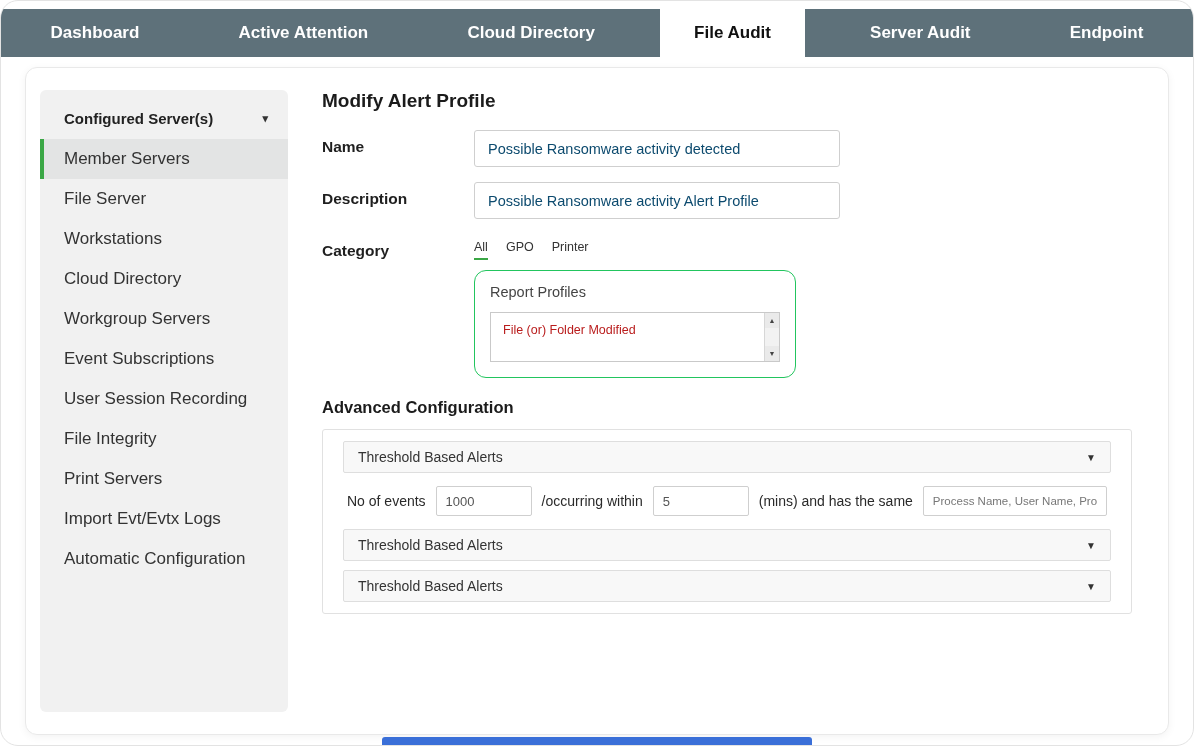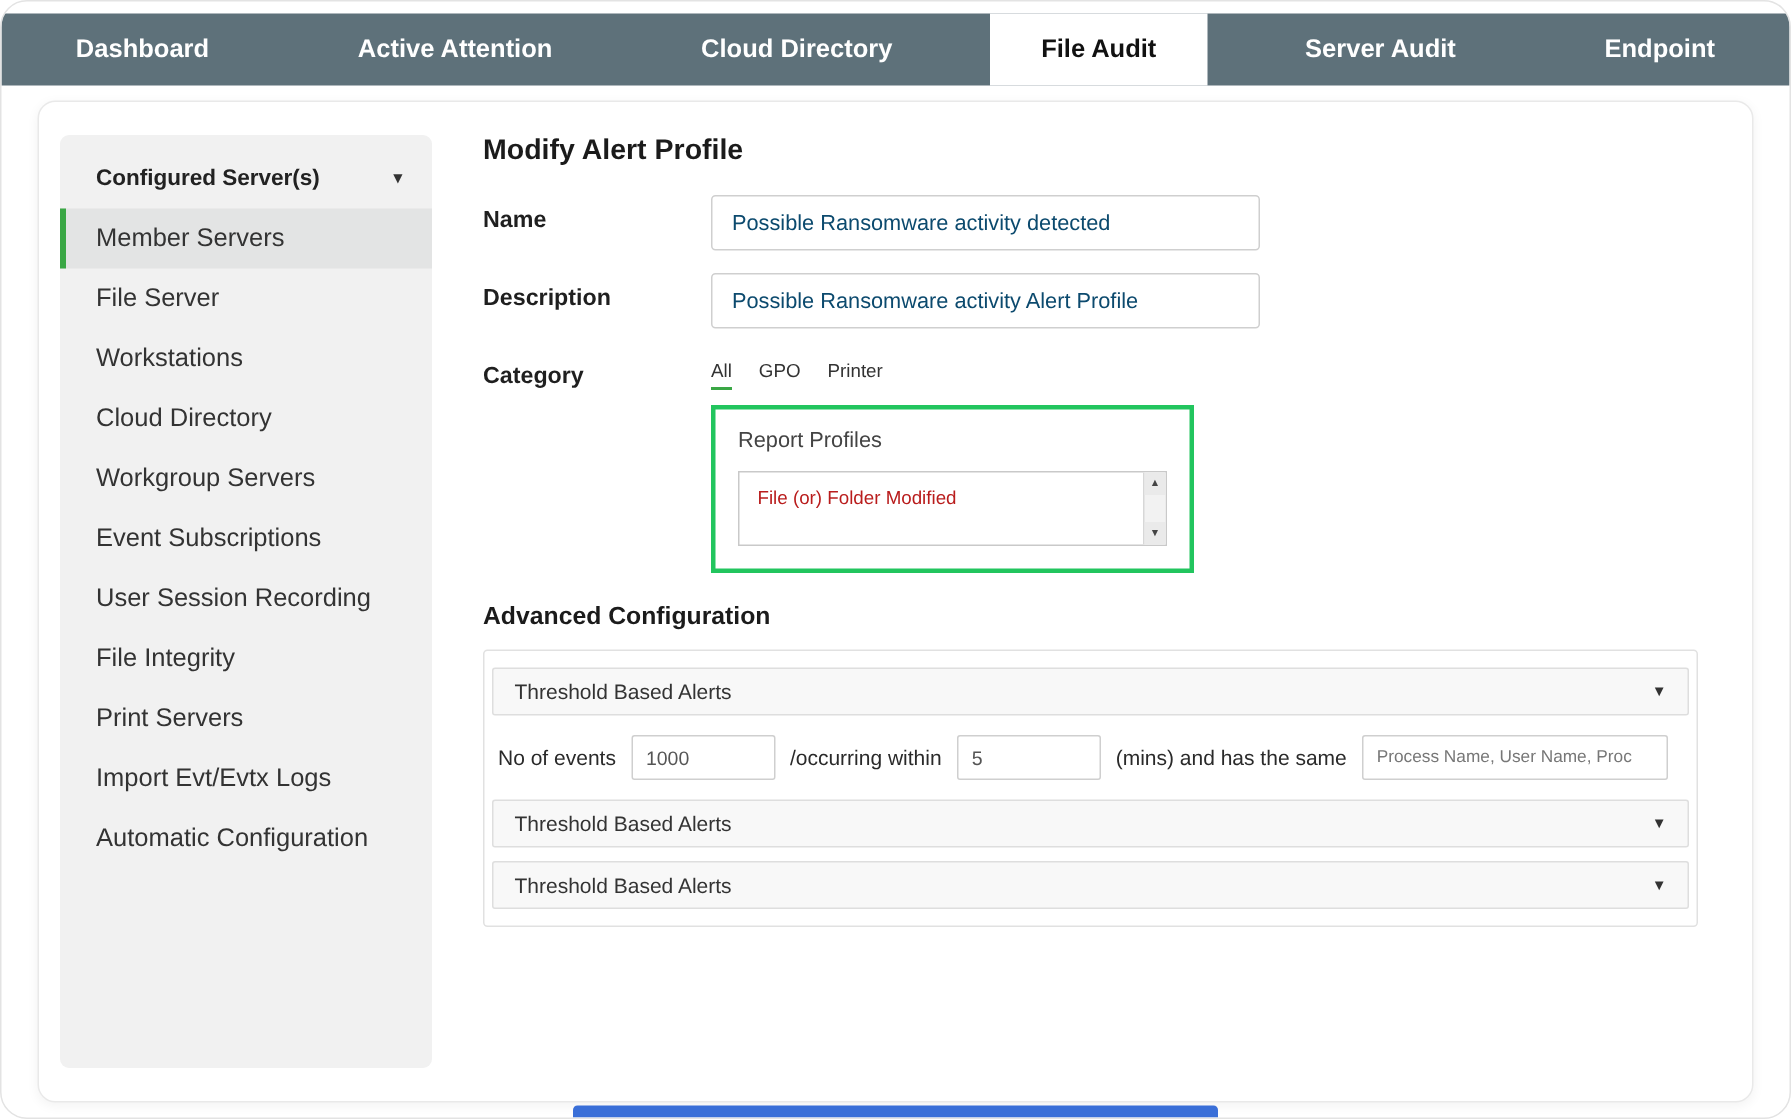--- a/index.html
+++ b/index.html
@@ -62,36 +62,36 @@
   .radio.checked::after {
     content: ""; position: absolute; left: 2.5px; top: 2.5px; width: 7px; height: 7px; border-radius: 50%; background: #2e9e44;
   }
   .radio-label { font-size: 14.5px; color: #b06a1e; }
   
   .category-col { display: flex; flex-direction: column; }
   .cat-tabs { display: flex; gap: 18px; margin-bottom: 10px; padding-top: 6px; }
   .cat-tab { font-size: 12.5px; color: #333; padding-bottom: 4px; cursor: pointer; }
   .cat-tab.active { border-bottom: 2px solid #3aa745; font-weight: 400; }
   .report-box {
-    width: 322px; border: 3px solid #22c55e; border-radius: 0; padding: 13px 15px 15px 15px; background: #fff;
+    width: 322px; border: 1px solid #22c55e; border-radius: 12px; padding: 13px 15px 15px 15px; background: #fff;
   }
   .report-box-title { font-size: 14.5px; color: #444; margin-bottom: 12px; }
   .listbox { position: relative; border: 1px solid #c9c9c9; height: 50px; background: #fff; }
   .listbox-item { font-size: 12.5px; color: #b91c1c; padding: 10px 12px; cursor: pointer; }
   .scrollbar { position: absolute; top: 0; right: 0; bottom: 0; width: 15px; background: #f2f2f2; border-left: 1px solid #d7d7d7; display: flex; flex-direction: column; justify-content: space-between; }
   .scroll-btn { height: 15px; display: flex; align-items: center; justify-content: center; font-size: 7px; color: #444; background: #eaeaea; cursor: pointer; }
   
   .alert-box {
     width: 322px; min-height: 52px; border: 1px solid #d4d4d4; border-radius: 3px;
     padding: 12px 13px; font-size: 14px; color: #8a8a8a; background: #fff;
   }
   .hint { font-size: 11.5px; color: #5f5f5f; margin: 7px 0 0 8px; }
   
   .advanced-title { font-size: 16.5px; font-weight: 700; color: #1b1b1b; margin: 20px 0 12px 0; }
-  .accordion-outer { border: 1px solid #e1e1e1; border-radius: 3px; padding: 11px 5px; }
+  .accordion-outer { border: 1px solid #e1e1e1; border-radius: 3px; padding: 11px 20px; }
   .acc-header {
     display: flex; align-items: center; justify-content: space-between;
     border: 1px solid #dedede; background: #f8f8f8; border-radius: 2px;
     padding: 7px 14px; font-size: 14px; color: #333; cursor: pointer; margin-bottom: 9px;
   }
   .acc-header:last-child { margin-bottom: 0; }
   .acc-caret { font-size: 10px; color: #333; }
   .acc-content { display: flex; align-items: center; gap: 10px; padding: 4px 4px 13px 4px; }
   .acc-text { font-size: 14px; color: #2a2a2a; white-space: nowrap; }
   .small-input {

